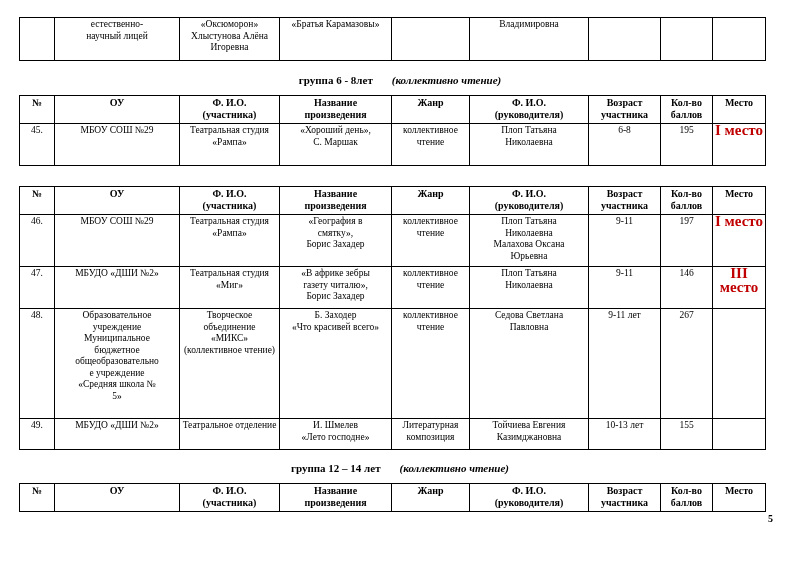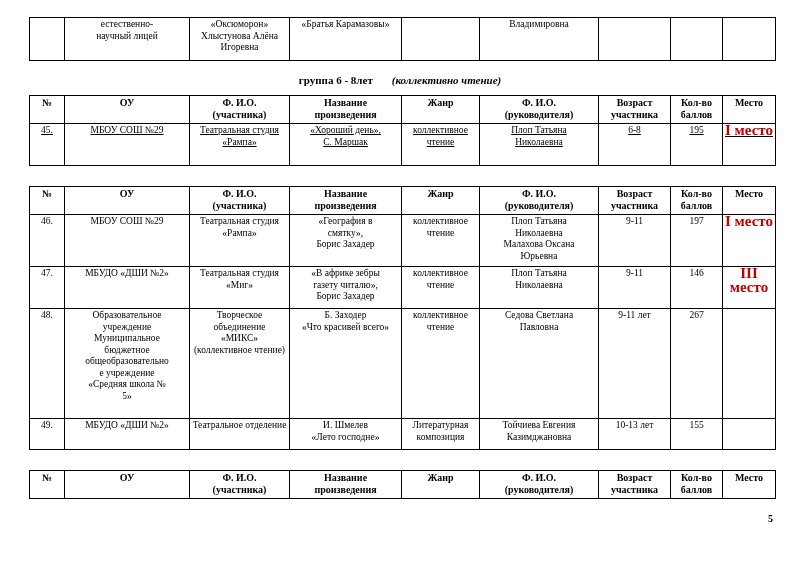--- a/index.html
+++ b/index.html
@@ -14,21 +14,21 @@
     position: relative;
     font-family: "Liberation Serif", "DejaVu Serif", serif;
     color: #000000;
     overflow: hidden;
   }
   .page {
     position: relative;
     width: 800px;
     height: 566px;
     box-sizing: border-box;
-    padding: 0 29px;
+    padding: 0 19px;
   }
 
   
   .section-title {
     text-align: center;
     font-size: 11px;
     line-height: 13px;
     white-space: nowrap;
   }
   .section-title .grp {
@@ -165,21 +165,21 @@
         <td><span>Ф. И.О.</span><br><span>(участника)</span></td>
         <td><span>Название</span><br><span>произведения</span></td>
         <td>Жанр</td>
         <td><span>Ф. И.О.</span><br><span>(руководителя)</span></td>
         <td><span>Возраст</span><br><span>участника</span></td>
         <td><span>Кол-во</span><br><span>баллов</span></td>
         <td>Место</td>
       </tr>
     </thead>
     <tbody>
-      <tr style="height:42px;text-decoration:underline;">
+      <tr style="height:42px;">
         <td class="num">45.</td>
         <td>МБОУ СОШ №29</td>
         <td>Театральная студия<br>«Рампа»</td>
         <td>«Хороший день»,<br>С. Маршак</td>
         <td>коллективное<br>чтение</td>
         <td>Плоп Татьяна<br>Николаевна</td>
         <td>6-8</td>
         <td>195</td>
         <td><span class="place">I место</span></td>
       </tr>
@@ -264,20 +264,23 @@
         <td>10-13 лет</td>
         <td>155</td>
         <td><span class="place"></span></td>
       </tr>
 
     </tbody>
   </table>
 
   <div class="gap-e"></div>
 
+  <div class="section-title">
+    <span class="grp">группа  12 – 14 лет</span><span class="mode">(коллективно чтение)</span>
+  </div>
 
   <div class="gap-f"></div>
 
   <table class="doc">
     <colgroup>
       <col class="c-num">
         <col class="c-ou">
         <col class="c-part">
         <col class="c-work">
       <col class="c-genre">

